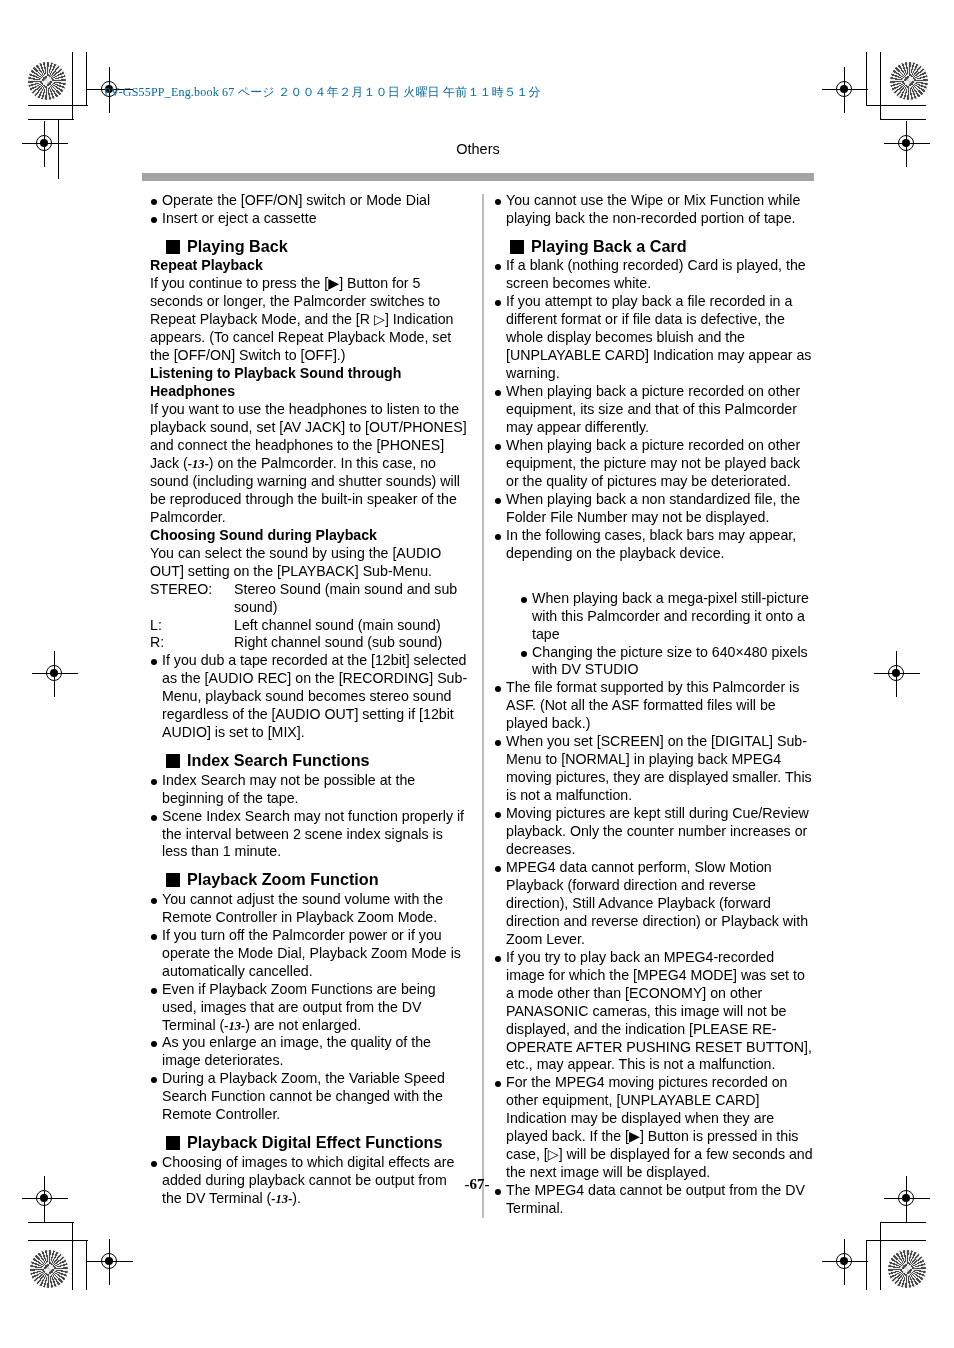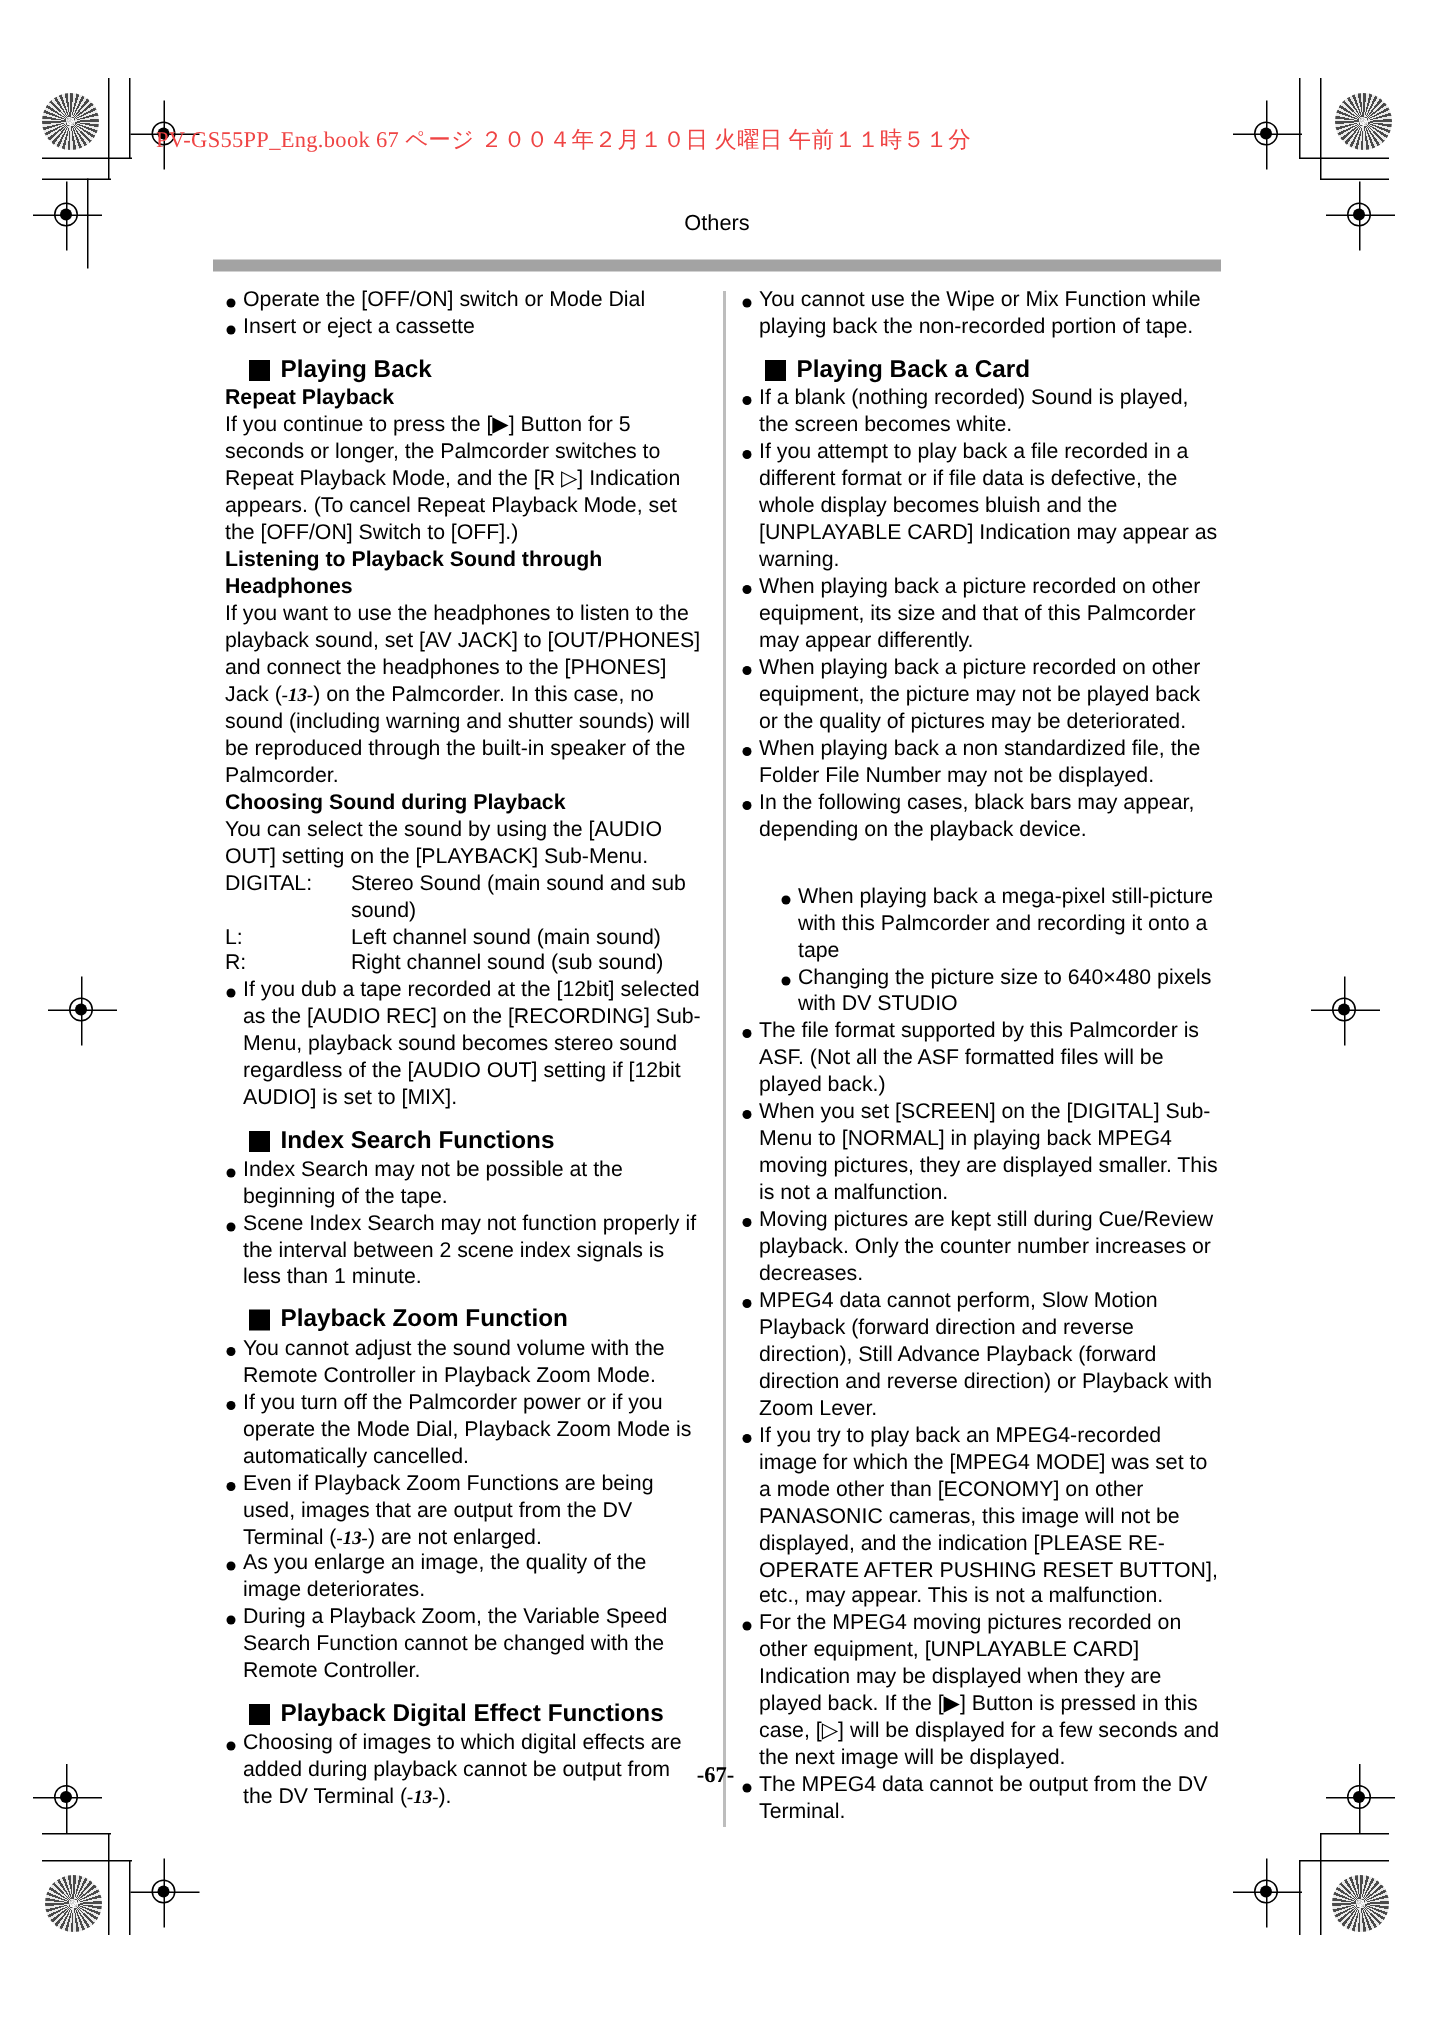--- a/index.html
+++ b/index.html
@@ -59,24 +59,24 @@
 
   .cline { position: absolute; background: #000; }
   .cline.h { height: 1.4px; }
   .cline.v { width: 1.4px; }
 
   
   .filestamp {
     position: absolute;
     left: 104px; top: 84px;
     font-family: "Liberation Serif", serif;
-    font-size: 15px;
+    font-size: 12px;
     letter-spacing: .2px;
     white-space: nowrap;
-    color: #ef4444;
+    color: #0369a1;
   }
 
   
   .page {
     position: absolute;
     left: 142px; top: 140px;
     width: 672px;
   }
   .runhead {
     text-align: center;
@@ -294,21 +294,21 @@
       <p class="body">If you continue to press the [▶] Button for 5 seconds or longer, the Palmcorder switches to Repeat Playback Mode, and the [R ▷] Indication appears. (To cancel Repeat Playback Mode, set the [OFF/ON] Switch to [OFF].)</p>
 
       <div class="sub">Listening to Playback Sound through Headphones</div>
       <p class="body"><span>If you want to use the headphones to listen to the playback sound, set [AV JACK] to [OUT/PHONES] and connect the headphones to the [PHONES] Jack (</span><span class="pgref">-13-</span><span>) on the Palmcorder. In this case, no sound (including warning and shutter sounds) will be reproduced through the built-in speaker of the Palmcorder.</span></p>
 
       <div class="sub">Choosing Sound during Playback</div>
       <p class="body">You can select the sound by using the [AUDIO OUT] setting on the [PLAYBACK] Sub-Menu.</p>
 
       <div class="deflist">
         <div class="defrow">
-          <div class="k">DIGITAL:</div>
+          <div class="k">STEREO:</div>
           <div class="v">Stereo Sound (main sound and sub sound)</div>
         </div>
         <div class="defrow">
           <div class="k">L:</div>
           <div class="v">Left channel sound (main sound)</div>
         </div>
         <div class="defrow">
           <div class="k">R:</div>
           <div class="v">Right channel sound (sub sound)</div>
         </div>
@@ -356,21 +356,21 @@
       <ul class="bl">
         <li>You cannot use the Wipe or Mix Function while playing back the non-recorded portion of tape.</li>
       </ul>
 
       <div class="sec">
         <span class="sq"></span>
         <span>Playing Back a Card</span>
       </div>
 
       <ul class="bl">
-        <li>If a blank (nothing recorded) Sound is played, the screen becomes white.</li>
+        <li>If a blank (nothing recorded) Card is played, the screen becomes white.</li>
         <li>If you attempt to play back a file recorded in a different format or if file data is defective, the whole display becomes bluish and the [UNPLAYABLE CARD] Indication may appear as warning.</li>
         <li>When playing back a picture recorded on other equipment, its size and that of this Palmcorder may appear differently.</li>
         <li>When playing back a picture recorded on other equipment, the picture may not be played back or the quality of pictures may be deteriorated.</li>
         <li>When playing back a non standardized file, the Folder File Number may not be displayed.</li>
         <li>
           <span>In the following cases, black bars may appear, depending on the playback device.</span>
           <ul class="bl nested">
             <li>When playing back a mega-pixel still-picture with this Palmcorder and recording it onto a tape</li>
             <li>Changing the picture size to 640×480 pixels with DV STUDIO</li>
           </ul>

